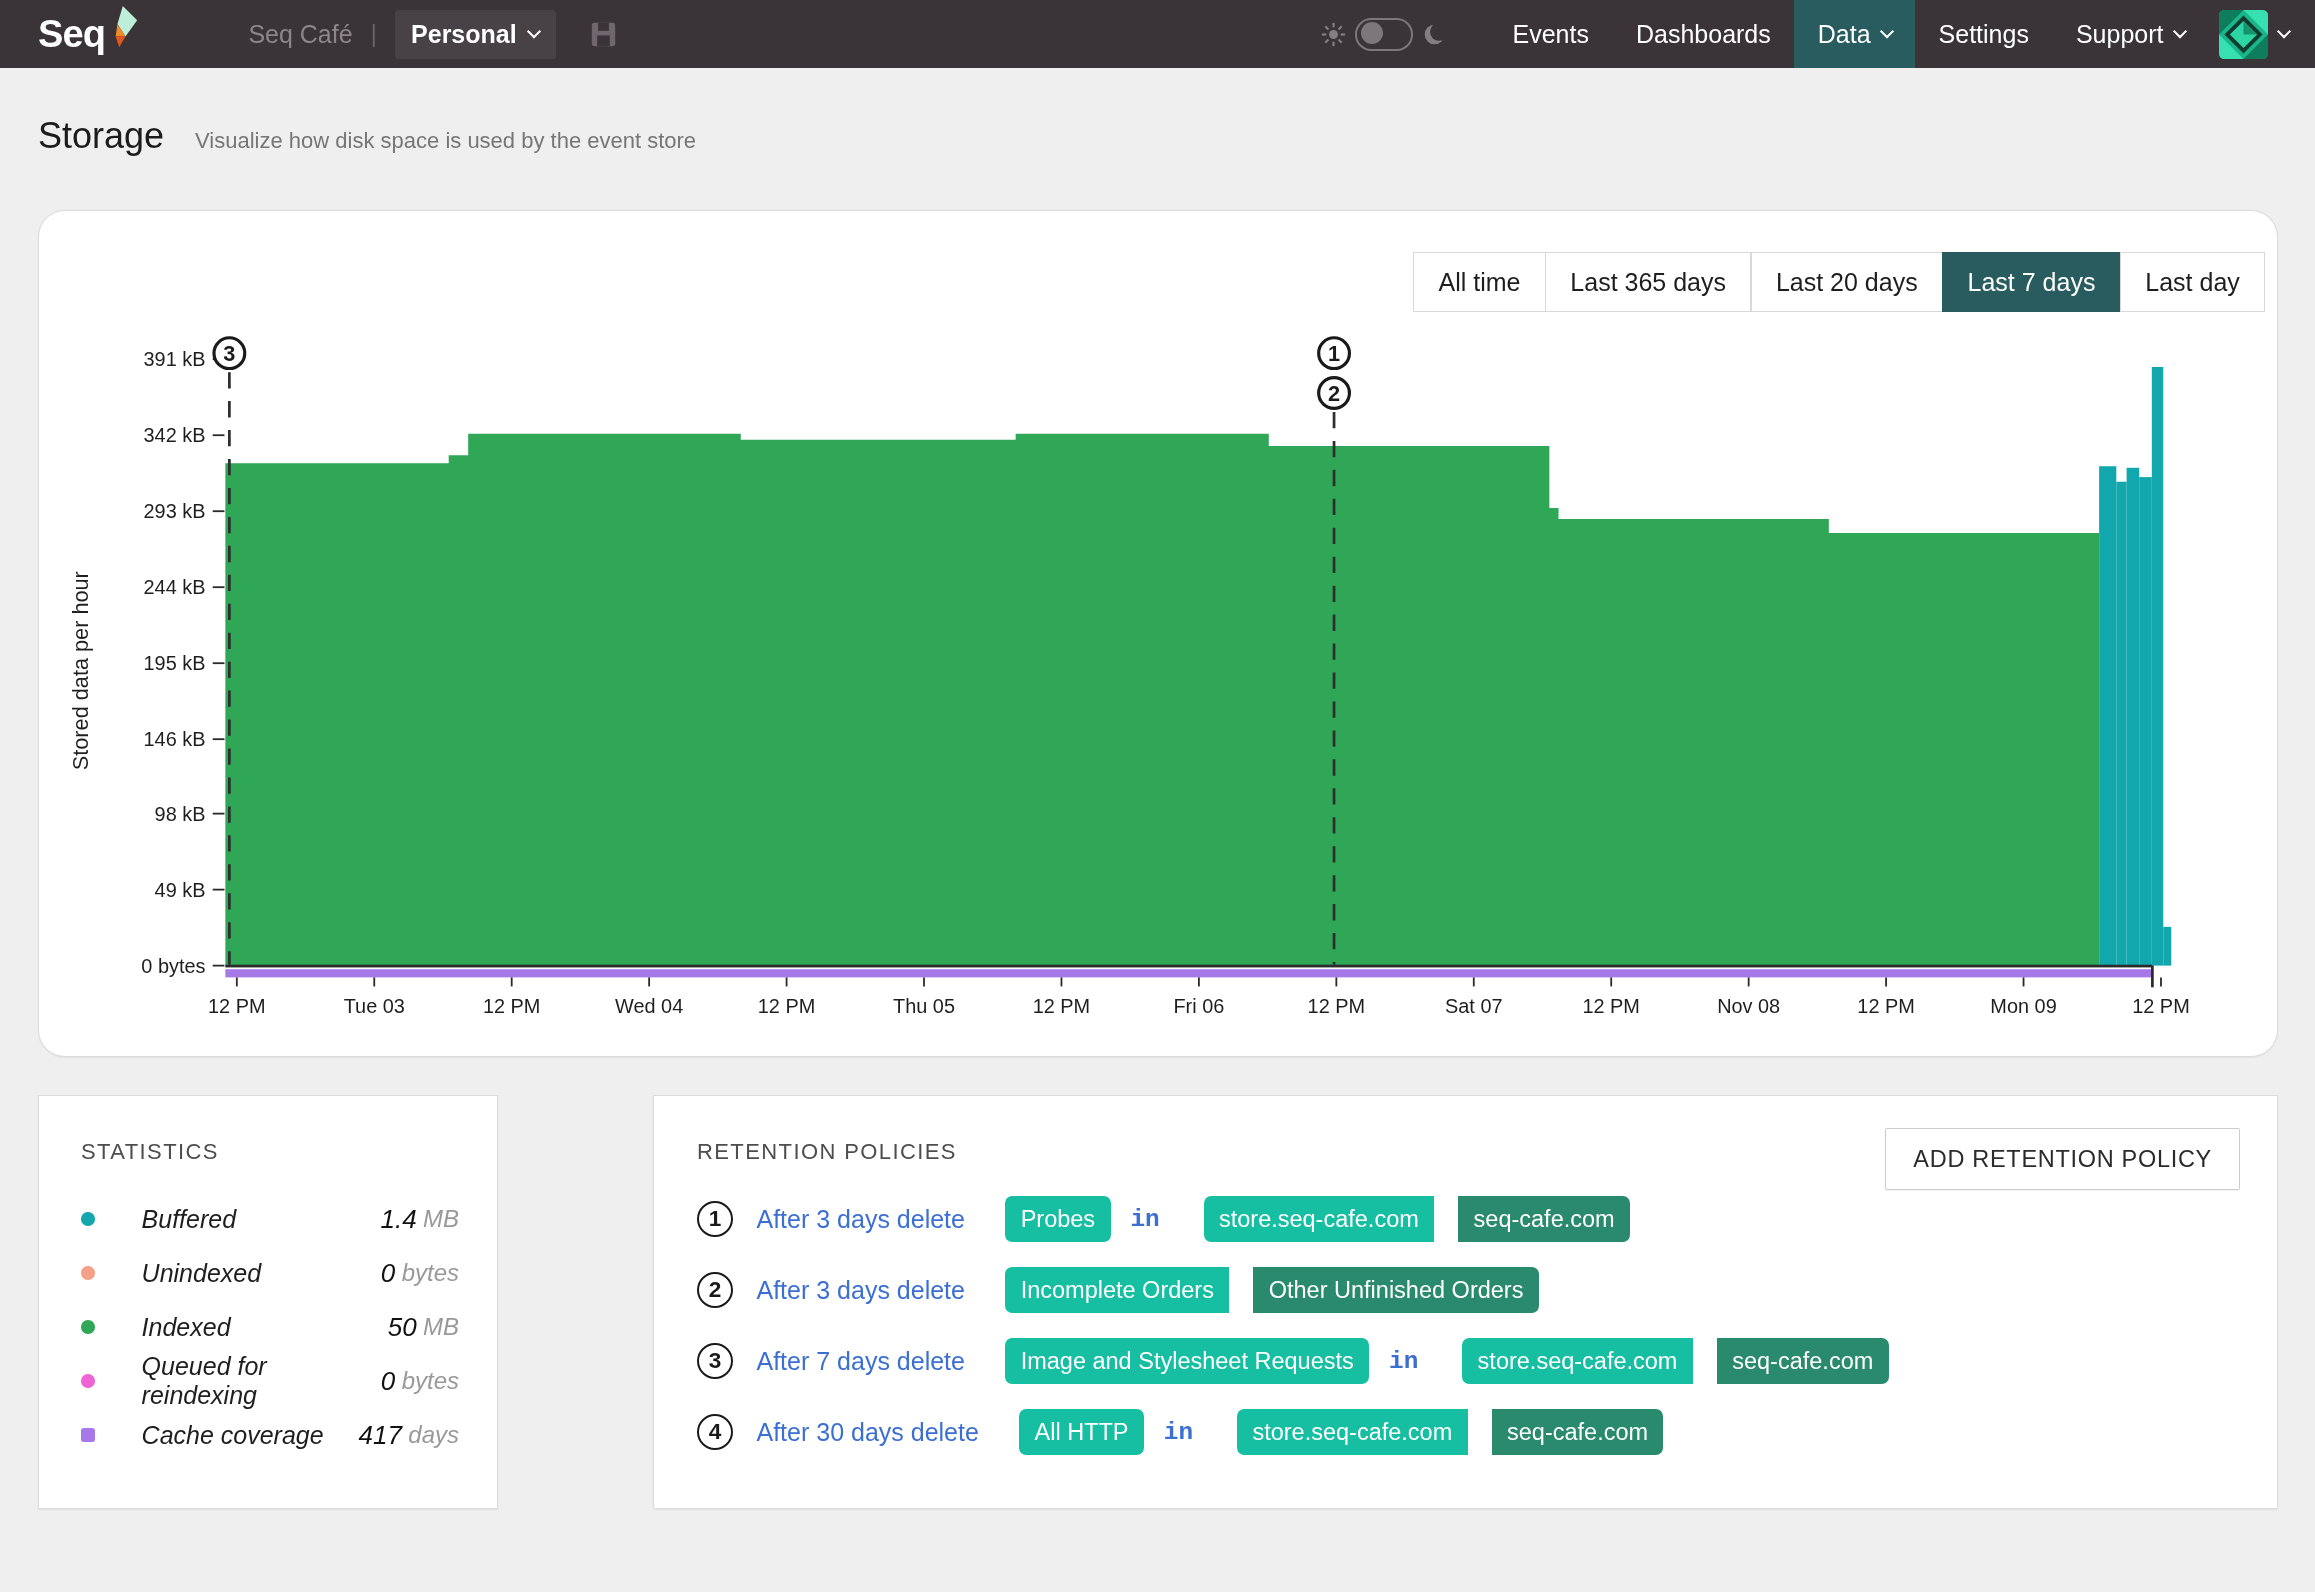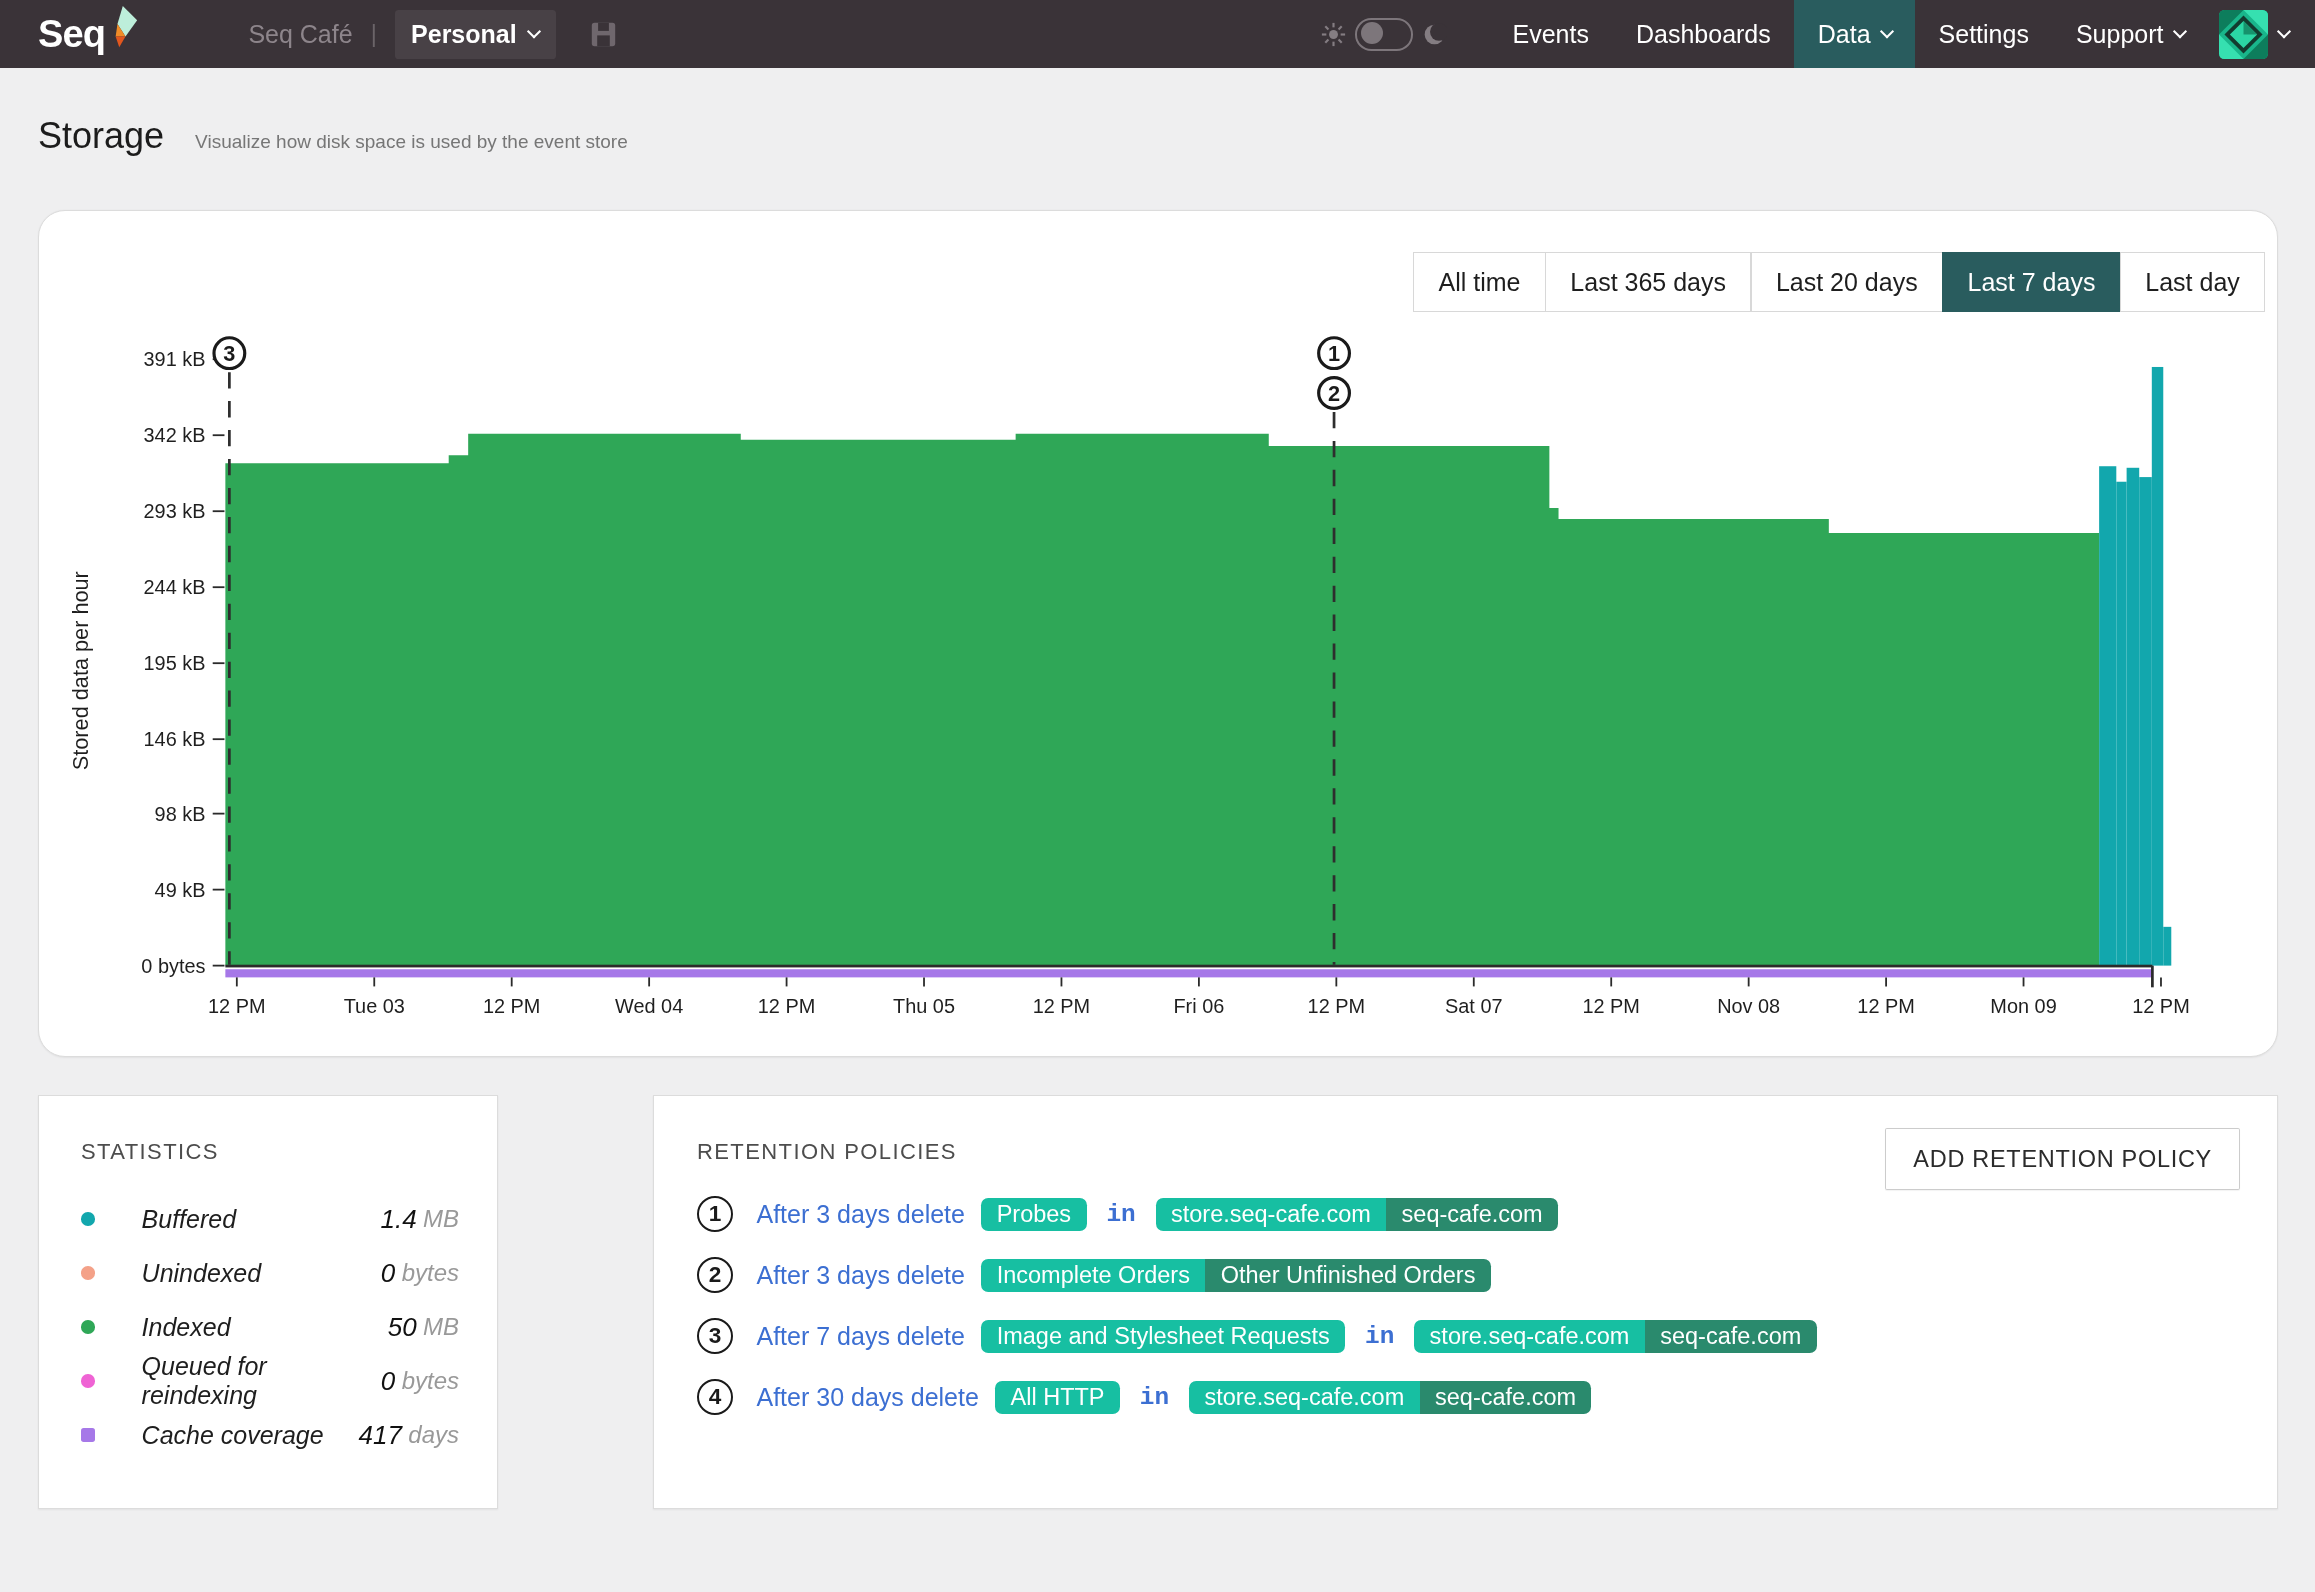--- a/index.html
+++ b/index.html
@@ -23,21 +23,21 @@
   .toggle-knob { position:absolute; left:3.6px; top:2.7px; width:22px; height:22px; border-radius:50%; background:#7d767b; }
   .nav-items { display:flex; align-items:stretch; }
   .nav-item { display:flex; align-items:center; gap:11px; padding:0 23.5px; color:#fff; font-size:25px; cursor:pointer; }
   .nav-item.selected { background:#295c5e; }
   .avatar-wrap { display:flex; align-items:center; gap:11px; padding:0 27px 0 11px; cursor:pointer; }
   .avatar { width:49px; height:49px; border-radius:5.4px; overflow:hidden; }
 
   
   .page-head { display:flex; align-items:baseline; gap:31px; padding:47px 0 0 38px; }
   .page-title { font-size:36px; font-weight:400; color:#1c1c1c; }
-  .page-sub { font-size:19px; color:#767676; }
+  .page-sub { font-size:22px; color:#767676; }
 
   
   .card { position:absolute; background:#fff; border:0.9px solid #dcdcdc; box-shadow:0 0.9px 1.8px rgba(0,0,0,.06); }
   .chart-card { left:38px; top:210px; width:2240px; height:847px;border-radius:27px; }
   .stats-card { left:38px; top:1095px; width:460px; height:414px; }
   .retention-card { left:653px; top:1095px; width:1625px; height:414px; }
 
   
   .range-group { position:absolute; top:41px; right:11.8px; display:flex; z-index:5; }
   .range-btn { height:60px; padding:0 24.4px; background:#fff; border:0.9px solid #d8d8d8; margin-left:-0.9px; font-size:25px; color:#1e1e1e; display:flex; align-items:center; cursor:pointer; font-family:"Liberation Sans",sans-serif; }
@@ -59,21 +59,21 @@
   .stat-unit { font-size:24px; color:#999; margin-left:6.3px; }
 
   
   .retention-inner { padding:43px 38px 0 43px; position:relative; height:100%; }
   .add-btn { position:absolute; top:32px; right:37px; height:62px; padding:0 27px; background:#fff; border:0.9px solid #ccc; border-radius:1.8px; font-size:23.5px; letter-spacing:0.7px; color:#2b2b2b; cursor:pointer; font-family:"Liberation Sans",sans-serif; box-shadow:0 0.9px 0.9px rgba(0,0,0,.05); }
   .policy-rows { margin-top:31px; display:flex; flex-direction:column; gap:25px; }
   .policy-row { display:flex; align-items:center; gap:16.3px; }
   .num-circle { width:36px; height:36px; border:2.7px solid #1a1a1a; border-radius:50%; display:flex; align-items:center; justify-content:center; font-size:22.6px; font-weight:700; color:#1a1a1a; flex:0 0 auto; margin-right:7.2px; }
   .policy-link { color:#3c6fd2; font-size:25px; cursor:pointer; }
   .badge-group { display:flex; }
-  .badge { height:33px; display:flex; align-items:center; padding:0 15.4px; font-size:23.5px; color:#fff; cursor:pointer; white-space:nowrap; }
+  .badge { height:46px; display:flex; align-items:center; padding:0 15.4px; font-size:23.5px; color:#fff; cursor:pointer; white-space:nowrap;margin-left:24px; }
   .badge.light { background:#17bfa2; }
   .badge.dark { background:#2a8a6d; }
   .badge:first-child { border-radius:7.2px 0 0 7.2px; }
   .badge:last-child { border-radius:0 7.2px 7.2px 0; }
   .badge:only-child { border-radius:7.2px; }
   .in-kw { font-family:"Liberation Mono", monospace; font-size:24.4px; font-weight:700; color:#3c6fd2; margin:0 3.6px; }
 </style>
 </head>
 <body>
 

